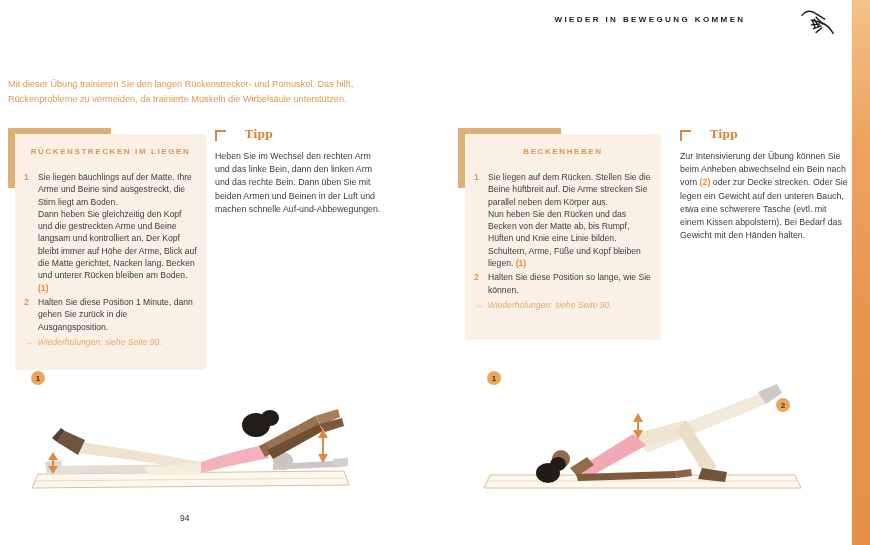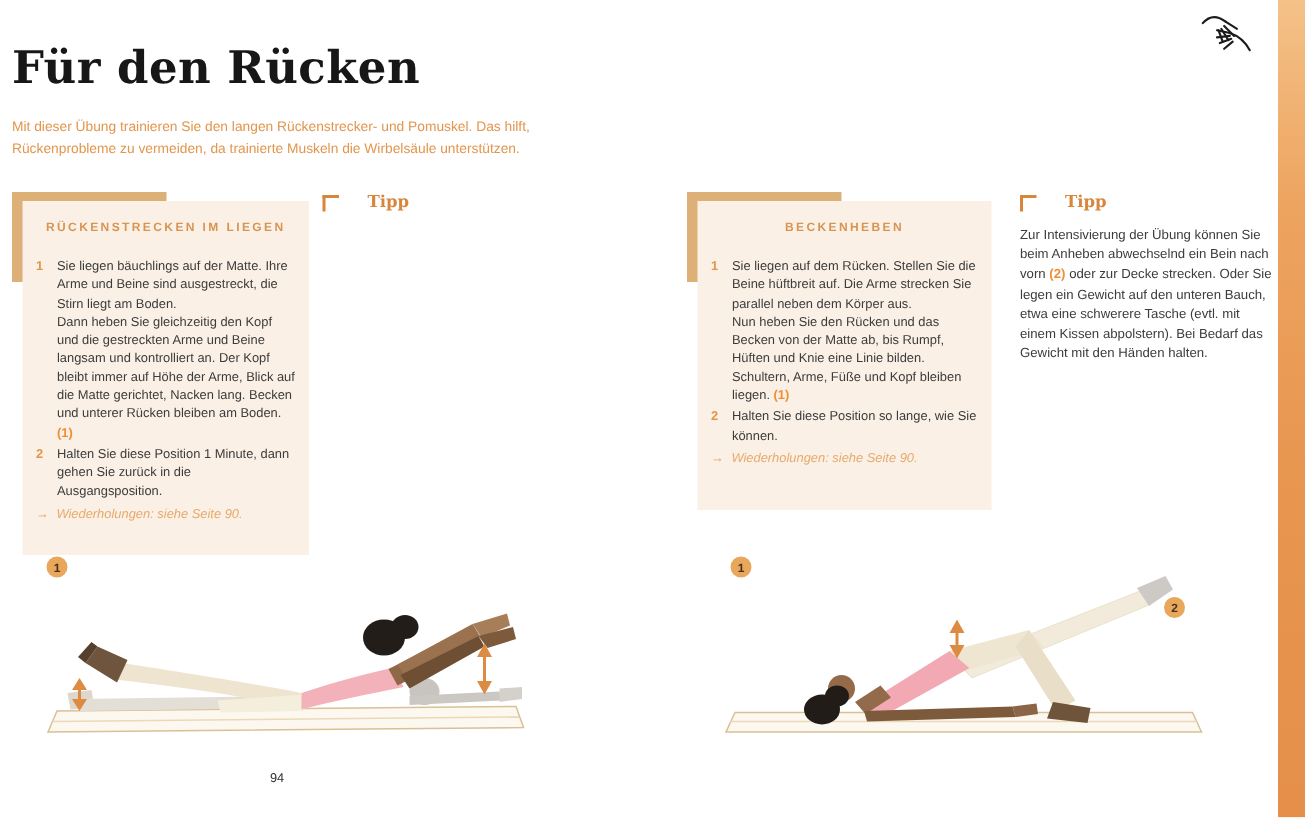--- a/index.html
+++ b/index.html
@@ -73,37 +73,37 @@
   .pagenum-left  { left:180px; }
   .pagenum-right { left:636px;margin-top:32px; }
 </style>
 </head>
 <body>
 
 <div class="canvas">
 
   <div class="sidebar-gradient"></div>
 
+  <div class="running-head">WIEDER IN BEWEGUNG KOMMEN</div>
 
   <svg class="logo" viewBox="0 0 40 40">
     <g fill="none" stroke="#1c1c1c" stroke-width="1.5" stroke-linecap="round">
       <path d="M3,12 Q10,4 19,11"></path>
       <path d="M19,11 l8,5"></path>
         <path d="M18,14 l7,7"></path>
         <path d="M16,16 l5,8"></path>
         <path d="M14,17 l3,8"></path>
       <path d="M36,31 Q31,22 22,19"></path>
       <path d="M22,19 l-9,-2"></path>
         <path d="M22,21 l-9,1"></path>
         <path d="M23,23 l-8,3"></path>
         <path d="M24,25 l-6,5"></path>
     </g>
   </svg>
 
-  <div class="page-title">Für den Rücken</div>
 
   <div class="intro intro-left">Mit dieser Übung trainieren Sie den langen Rückenstrecker- und Pomuskel. Das hilft, Rückenprobleme zu vermeiden, da trainierte Muskeln die Wirbelsäule unterstützen.</div>
 
   <div class="exercise-box box-left">
     <div class="bracket"></div>
     <div class="panel">
       <div class="ex-title">RÜCKENSTRECKEN IM LIEGEN</div>
       <div>
           <div class="step-row">
             <span class="step-num">1</span>
@@ -118,20 +118,21 @@
       <div class="repeat-note">
         <span>→</span>
         <span>Wiederholungen: siehe Seite 90.</span>
       </div>
     </div>
   </div>
 
   <div class="tip-block tip-left">
     <div class="tip-corner"></div>
     <div class="tip-label">Tipp</div>
+    <div class="tip-body"><span>Heben Sie im Wechsel den rechten Arm und das linke Bein, dann den linken Arm und das rechte Bein. Dann üben Sie mit beiden Armen und Beinen in der Luft und machen schnelle Auf-und-Abbewegungen.</span></div>
   </div>
 
   <div class="exercise-box box-right">
     <div class="bracket"></div>
     <div class="panel">
       <div class="ex-title">BECKENHEBEN</div>
       <div>
           <div class="step-row">
             <span class="step-num">1</span>
             <span class="step-text"><span>Sie liegen auf dem Rücken. Stellen Sie die Beine hüftbreit auf. Die Arme strecken Sie parallel neben dem Körper aus.

